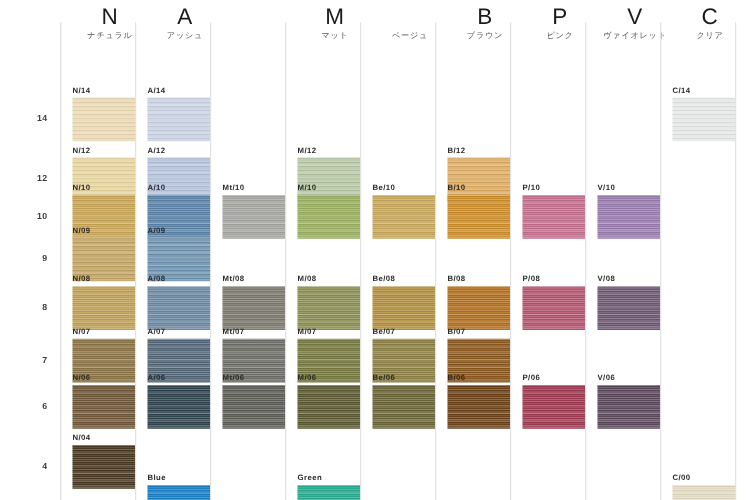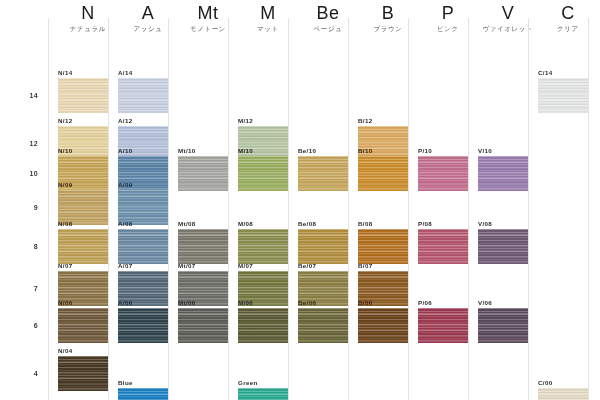--- a/index.html
+++ b/index.html
@@ -138,32 +138,27 @@
     <div class="col" style="left: 58px; width: 60px; top: 0px;">
       <div class="col-code">N</div>
       <div class="col-kana">ナチュラル</div>
     </div>
     <div class="col-divider" style="left: 48px; background: rgb(226, 226, 226);"></div>
     <div class="col" style="left: 118px; width: 60px; top: 0px;">
       <div class="col-code">A</div>
       <div class="col-kana">アッシュ</div>
     </div>
     <div class="col-divider" style="left: 108px; background: rgb(226, 226, 226);"></div>
-    <div class="col" style="left: 178px; width: 60px; top: 0px;">
-      <div class="col-code">Mt</div>
-      <div class="col-kana">モノトーン</div>
-    </div>
     <div class="col-divider" style="left: 168px; background: rgb(226, 226, 226);"></div>
     <div class="col" style="left: 238px; width: 60px; top: 0px;">
       <div class="col-code">M</div>
       <div class="col-kana">マット</div>
     </div>
     <div class="col-divider" style="left: 228px; background: rgb(226, 226, 226);"></div>
     <div class="col" style="left: 298px; width: 60px; top: 0px;">
-      <div class="col-code">Be</div>
       <div class="col-kana">ベージュ</div>
     </div>
     <div class="col-divider" style="left: 288px; background: rgb(226, 226, 226);"></div>
     <div class="col" style="left: 358px; width: 60px; top: 0px;">
       <div class="col-code">B</div>
       <div class="col-kana">ブラウン</div>
     </div>
     <div class="col-divider" style="left: 348px; background: rgb(226, 226, 226);"></div>
     <div class="col" style="left: 418px; width: 60px; top: 0px;">
       <div class="col-code">P</div>

